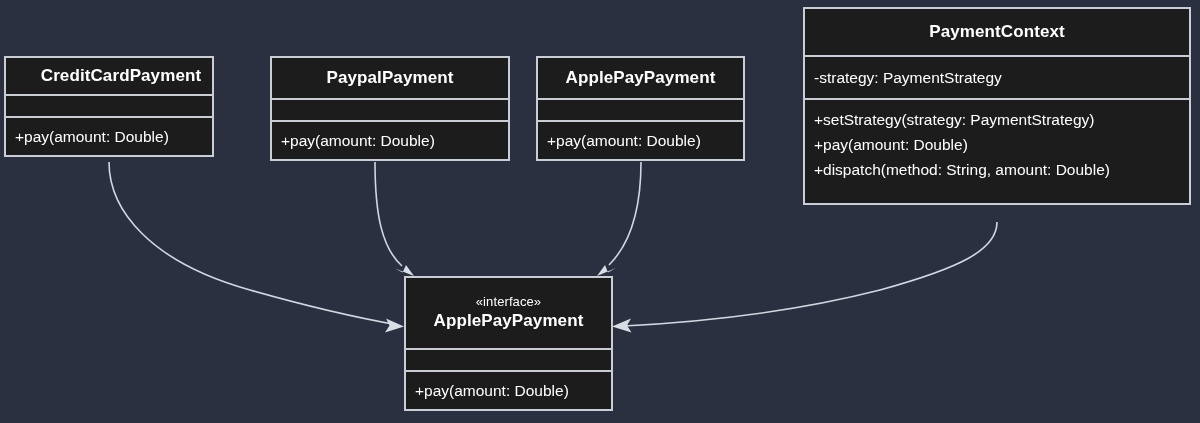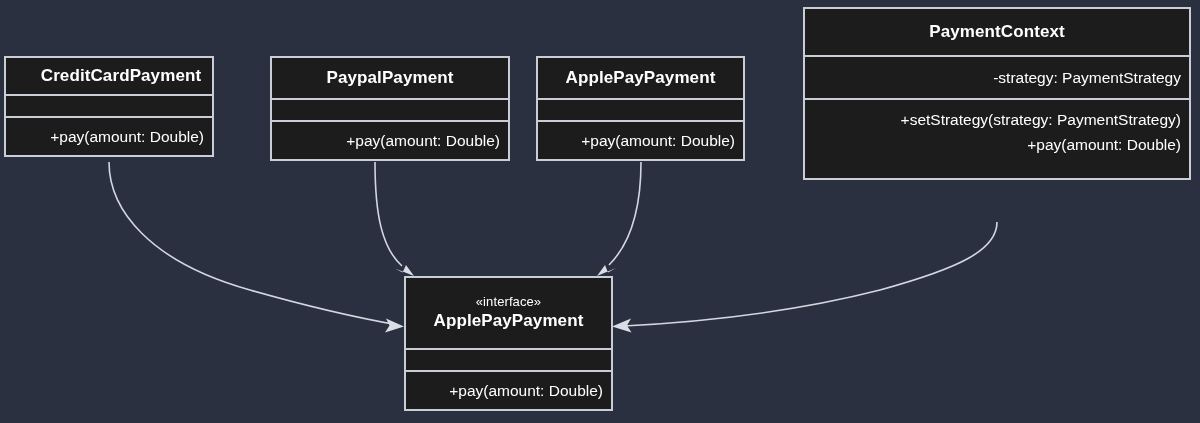--- a/index.html
+++ b/index.html
@@ -55,21 +55,20 @@
     height: 22px;
   }
   .c-members {
     padding: 6px 8px 6px 9px;
     font-size: 15.5px;
     line-height: 1.62;
   }
   .member {
     white-space: nowrap;
     overflow: hidden;
-    text-align: right;
   }
   
   #arrows {
     position: absolute;
     left: 0; top: 0;
     width: 1200px;
     height: 423px;
     pointer-events: none;
   }
   .edge-path {
@@ -143,20 +142,21 @@
   <div class="uml-class" style="left:803px; top:7px; width:388px;">
     <div class="compartment c-name" style="height:46px;">
       <div class="c-title-line">PaymentContext</div>
     </div>
     <div class="compartment c-members" style="padding:8px 8px 8px 9px;">
       <div class="member">-strategy: PaymentStrategy</div>
     </div>
     <div class="compartment c-members" style="padding:7px 8px 21px 9px;">
       <div class="member">+setStrategy(strategy: PaymentStrategy)</div>
       <div class="member">+pay(amount: Double)</div>
+      <div class="member">+dispatch(method: String, amount: Double)</div>
     </div>
   </div>
 
   <div class="uml-class" style="left:404px; top:276px; width:209px;">
     <div class="compartment c-name" style="height:70px;">
       <div class="c-stereotype">«interface»</div>
       <div class="c-title-line">ApplePayPayment</div>
     </div>
     <div class="compartment c-empty"></div>
     <div class="compartment c-members">

